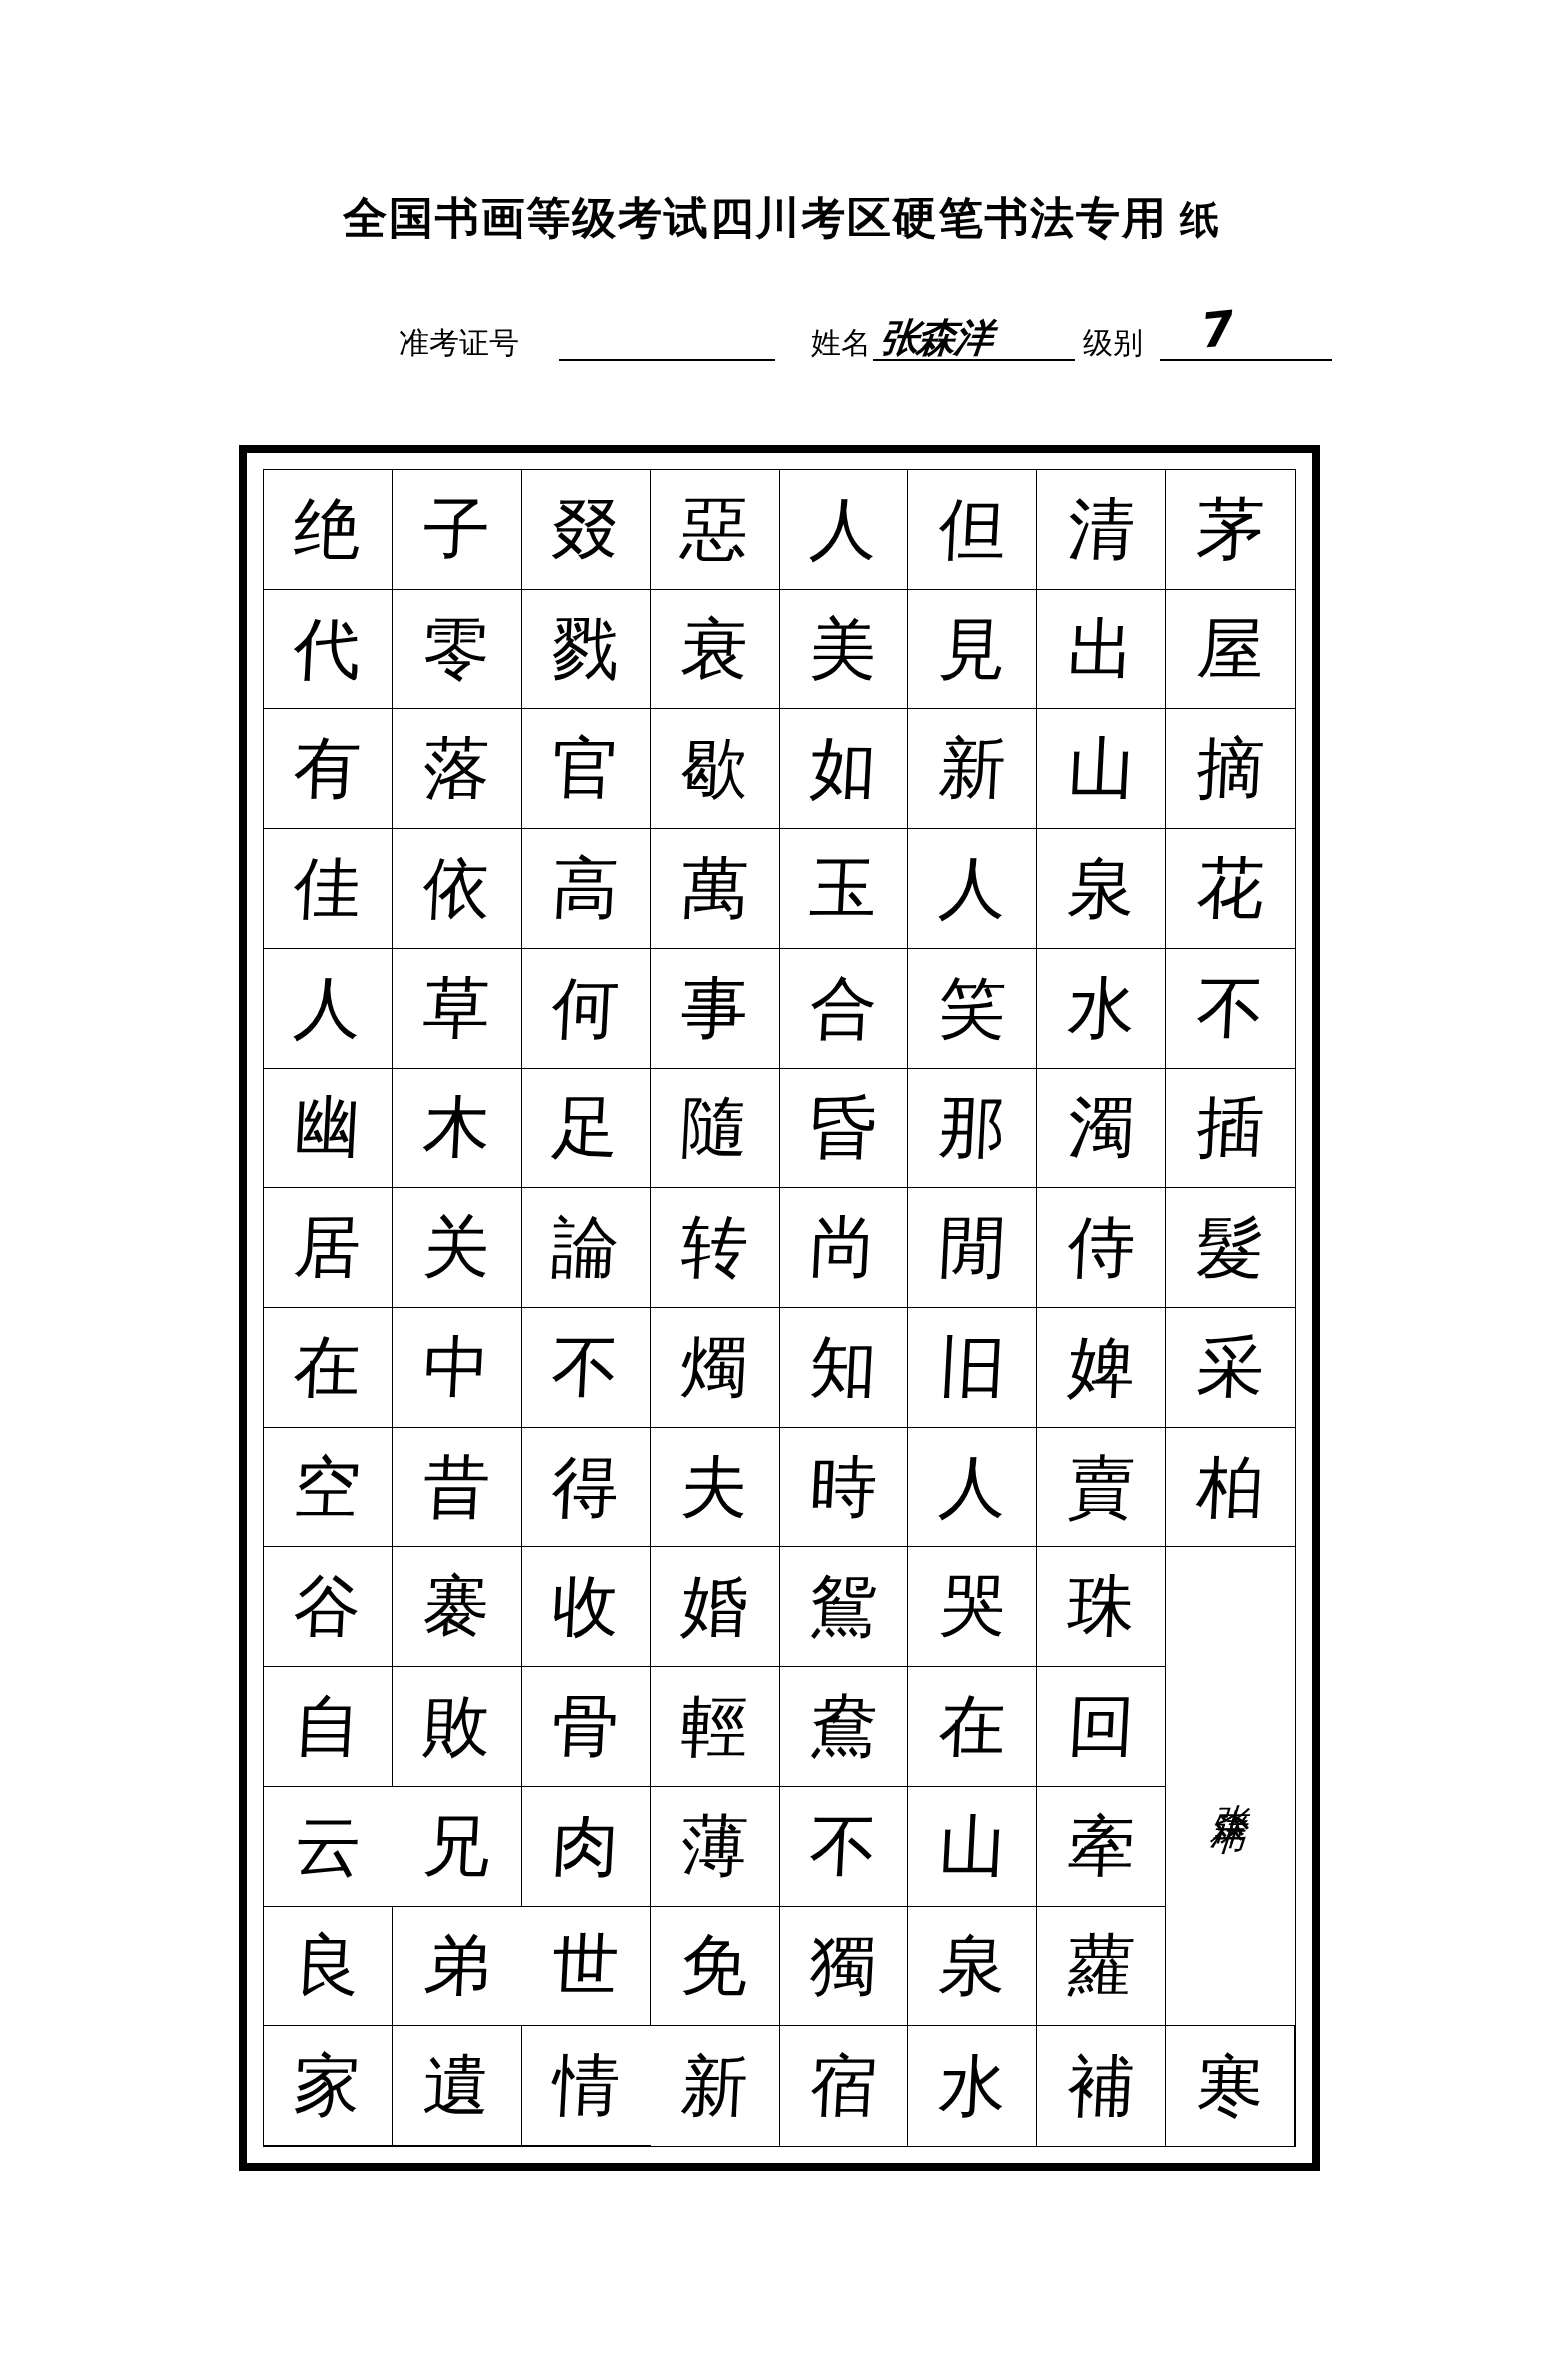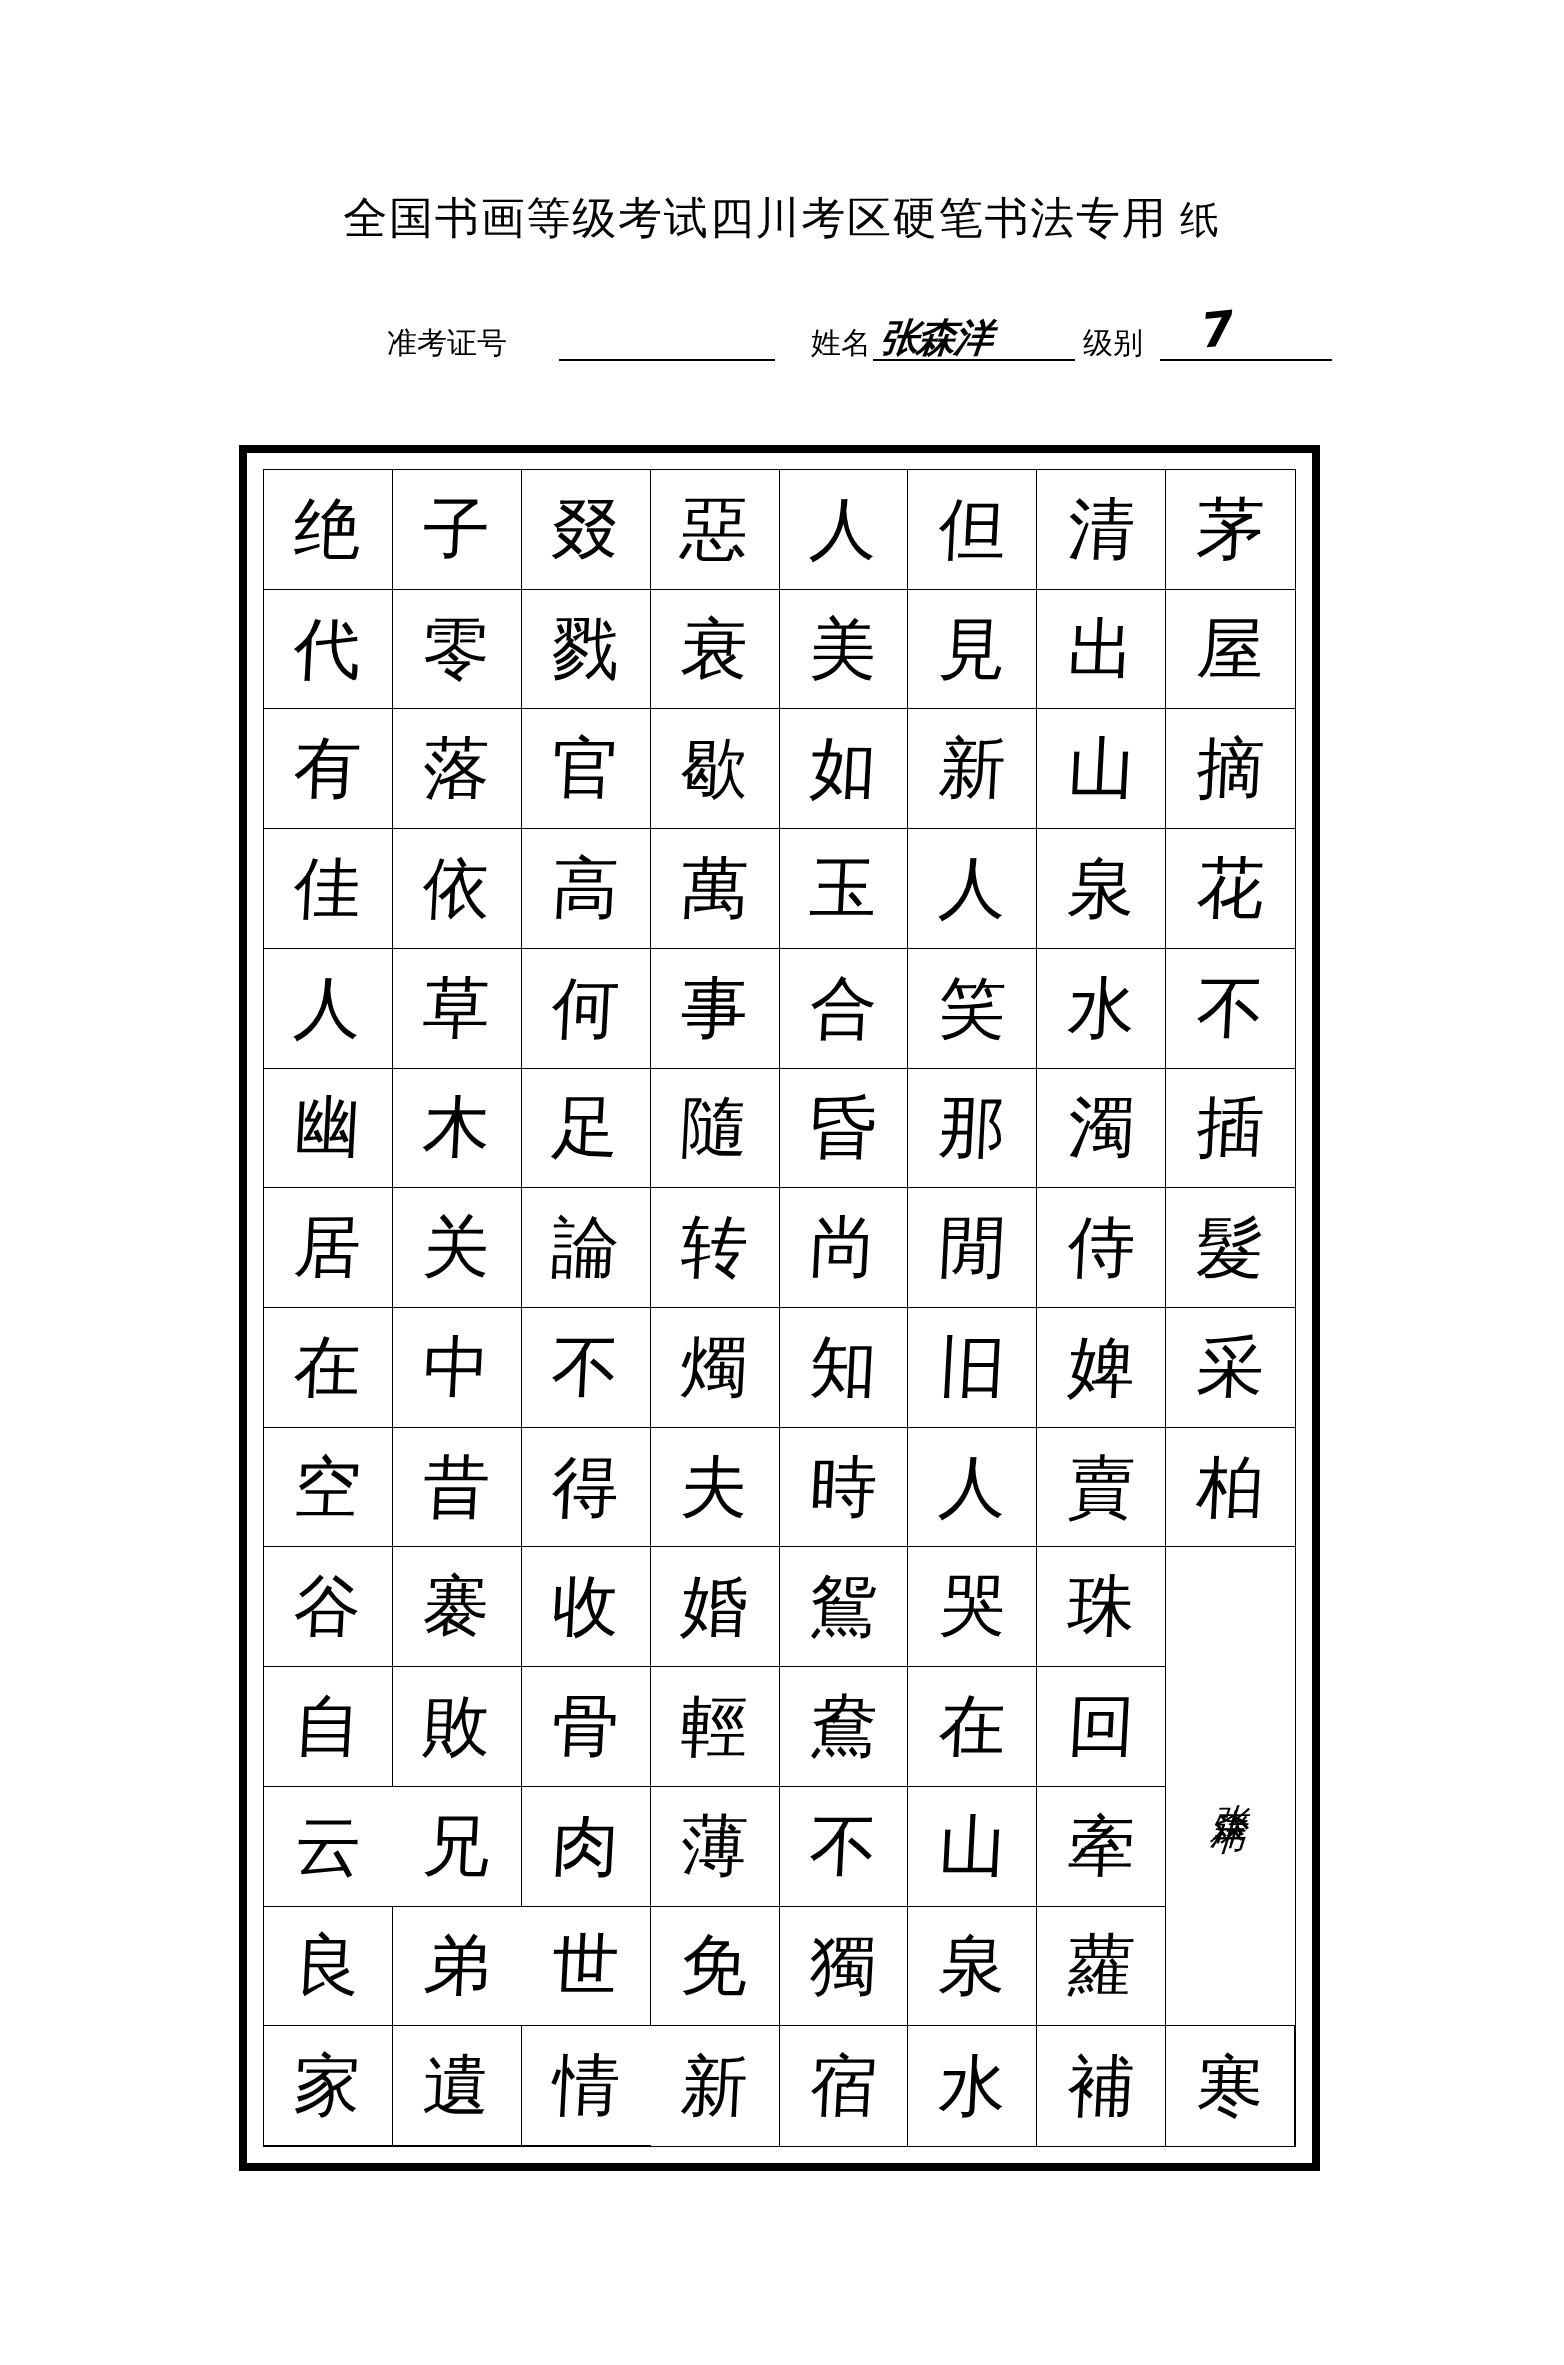--- a/index.html
+++ b/index.html
@@ -21,21 +21,21 @@
     width: 1564px;
     height: 2366px;
   }
   
   .title {
     position: absolute;
     left: 0; top: 189px;
     width: 1564px;
     text-align: center;
     font-family: "Liberation Sans", sans-serif;
-    font-weight: normal;
+    font-weight: bold;
     font-size: 44px;
     letter-spacing: 1.8px;
     white-space: nowrap;
   }
   .title .last {
     margin-left: 12.3px;
     font-size: 39px;
   }
   .meta-row {
     position: absolute;
@@ -55,21 +55,21 @@
     position: absolute;
     border-bottom: 2.6px solid #000;
     height: 0;
   }
   .handwrite {
     position: absolute;
     font-family: "DejaVu Sans", sans-serif;
     font-weight: bold;
     white-space: nowrap;
   }
-  #lbl-exam-no { left: 0px; }
+  #lbl-exam-no { left: 12px; }
   #line-exam-no { left: 172px; top: 55px; width: 216px; }
   #lbl-name { left: 424px; }
   #hw-name {
     left: 493px; top: 7px;
     font-size: 39px;
     font-style: italic;
     letter-spacing: -1.8px;
     transform: skewX(-6deg);
   }
   #line-name { left: 486px; top: 55px; width: 202px; }

